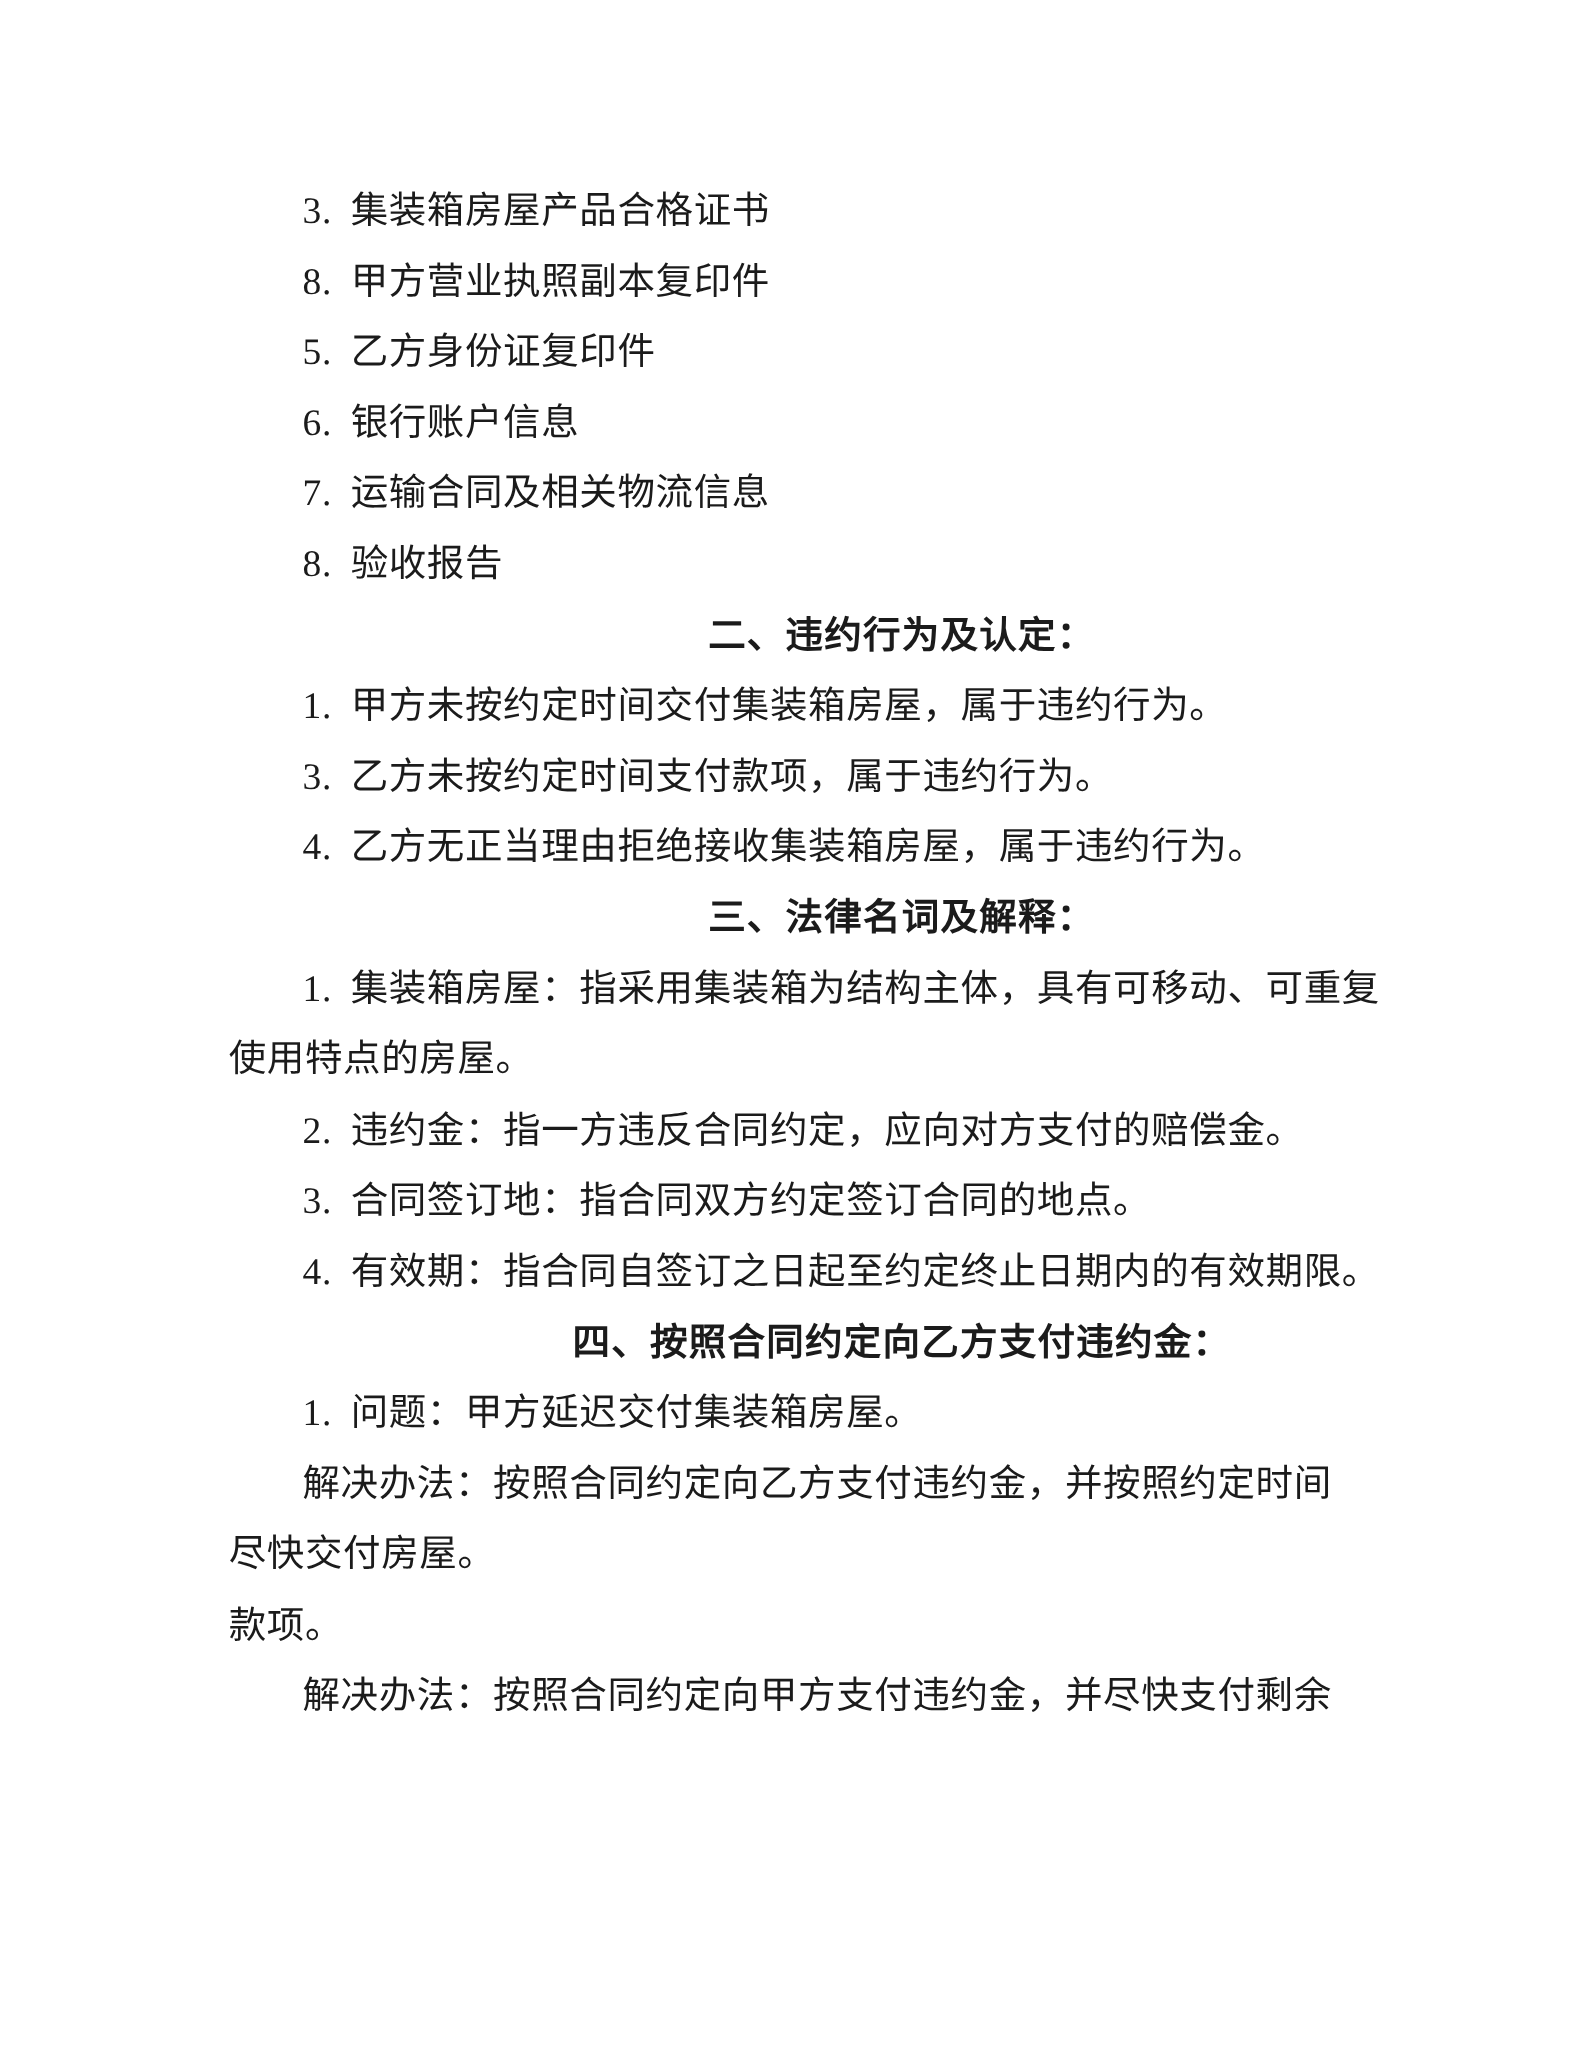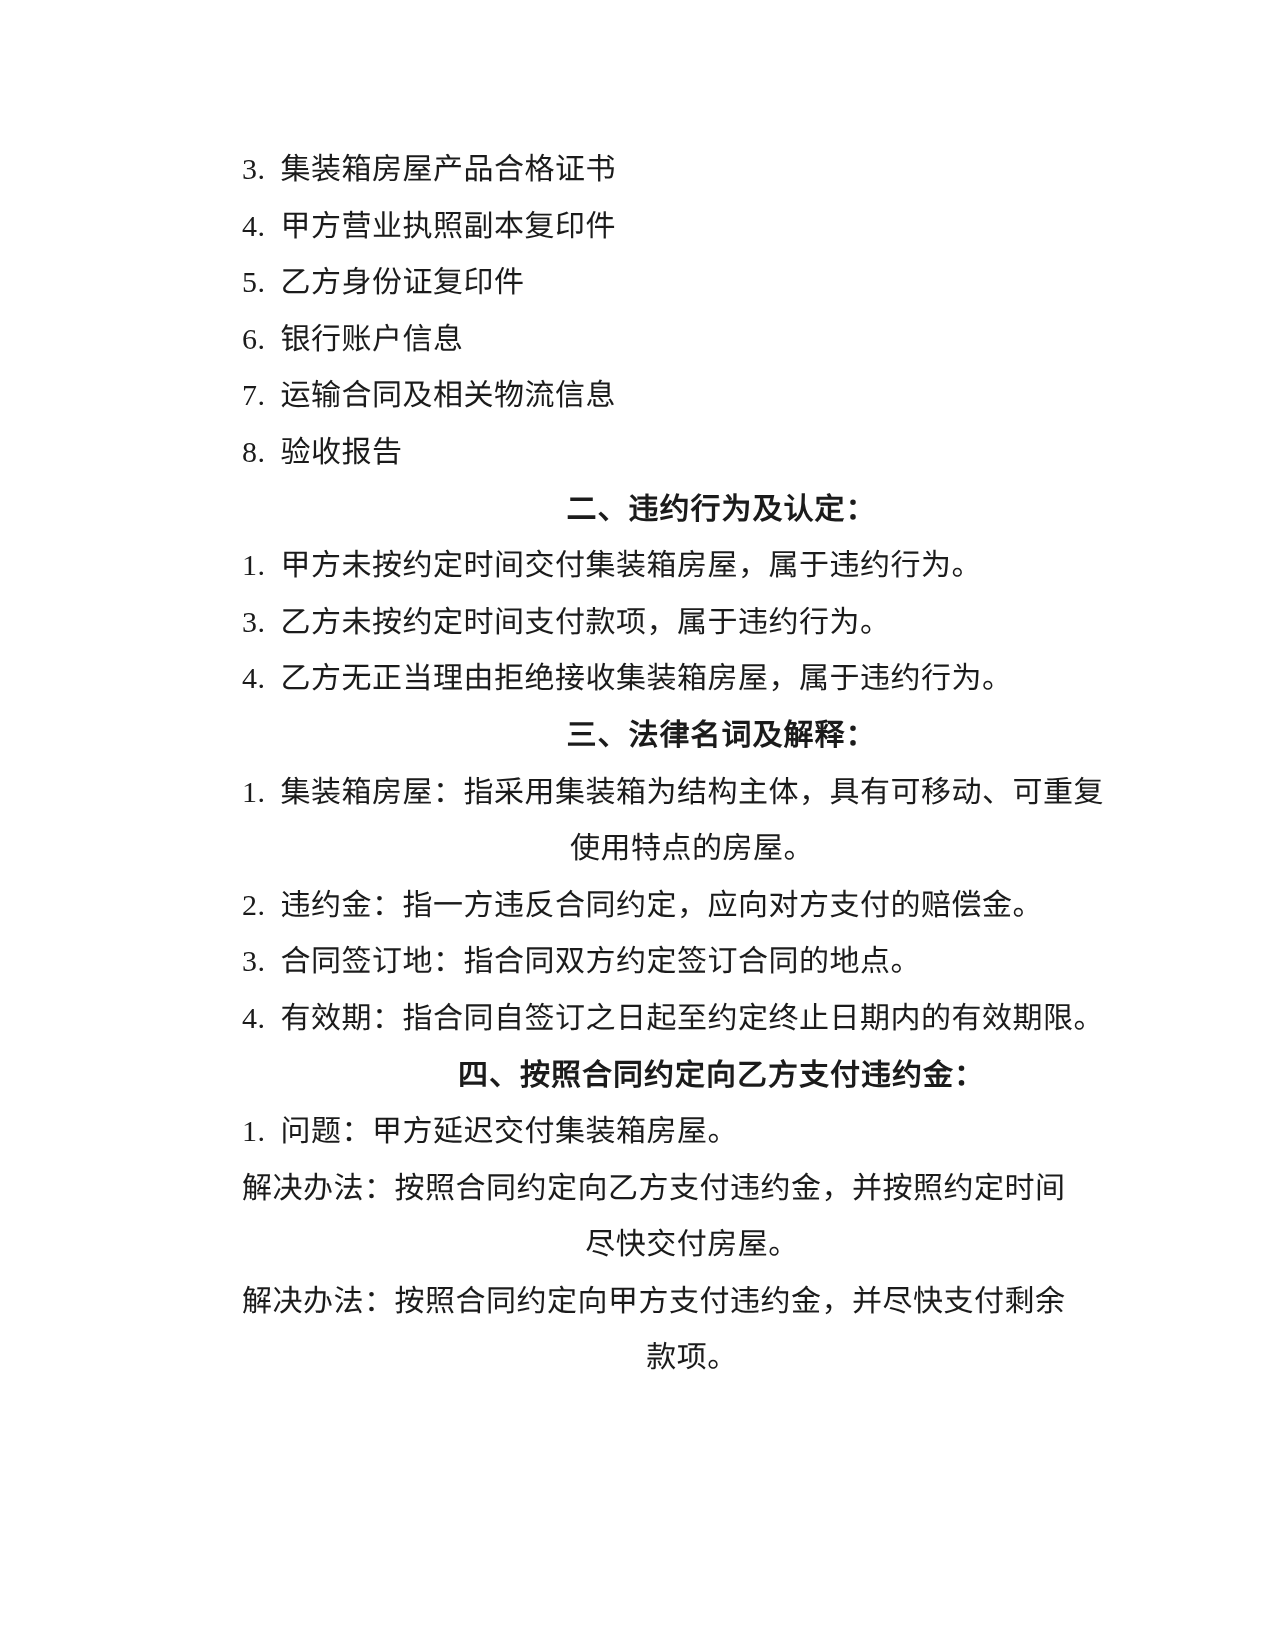--- a/index.html
+++ b/index.html
@@ -30,48 +30,47 @@
     font-family: "Liberation Serif", "DejaVu Serif", serif;
     white-space: nowrap;
     word-spacing: 7px;
     letter-spacing: 0.5px;
   }
   .indent {
     text-indent: 59px;
   }
   .flush {
     text-indent: 0;
-    text-align: center;
   }
   .heading {
     font-weight: 700;
     font-family: "Liberation Sans", "DejaVu Sans", sans-serif;
     letter-spacing: 1px;
     text-align: center;
   }
 </style>
 </head>
 <body>
 
 <div class="page">
   <p class="line indent">3. 集装箱房屋产品合格证书</p>
-  <p class="line indent">4. 甲方营业执照副本复印件</p>
+  <p class="line indent">8. 甲方营业执照副本复印件</p>
   <p class="line indent">5. 乙方身份证复印件</p>
   <p class="line indent">6. 银行账户信息</p>
   <p class="line indent">7. 运输合同及相关物流信息</p>
   <p class="line indent">8. 验收报告</p>
   <p class="line indent heading">二、违约行为及认定：</p>
   <p class="line indent">1. 甲方未按约定时间交付集装箱房屋，属于违约行为。</p>
   <p class="line indent">3. 乙方未按约定时间支付款项，属于违约行为。</p>
   <p class="line indent">4. 乙方无正当理由拒绝接收集装箱房屋，属于违约行为。</p>
   <p class="line indent heading">三、法律名词及解释：</p>
   <p class="line indent">1. 集装箱房屋：指采用集装箱为结构主体，具有可移动、可重复</p>
   <p class="line flush">使用特点的房屋。</p>
   <p class="line indent">2. 违约金：指一方违反合同约定，应向对方支付的赔偿金。</p>
   <p class="line indent">3. 合同签订地：指合同双方约定签订合同的地点。</p>
   <p class="line indent">4. 有效期：指合同自签订之日起至约定终止日期内的有效期限。</p>
   <p class="line indent heading">四、按照合同约定向乙方支付违约金：</p>
   <p class="line indent">1. 问题：甲方延迟交付集装箱房屋。</p>
   <p class="line indent">解决办法：按照合同约定向乙方支付违约金，并按照约定时间</p>
   <p class="line flush">尽快交付房屋。</p>
+  <p class="line flush">款项。</p>
   <p class="line indent">解决办法：按照合同约定向甲方支付违约金，并尽快支付剩余</p>
-  <p class="line flush">款项。</p>
 </div>
 
 </body></html>

